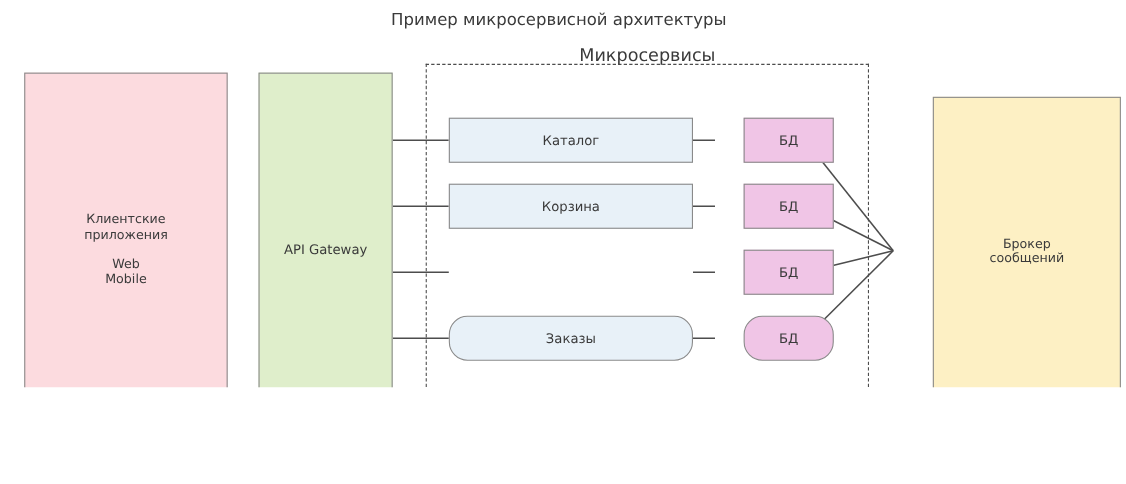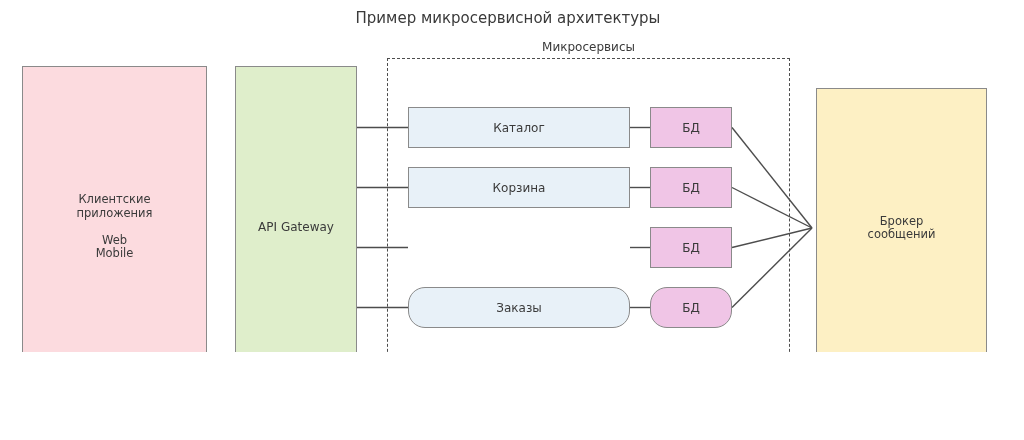--- a/index.html
+++ b/index.html
@@ -57,35 +57,35 @@
   .group-box{
     position:absolute;
     box-sizing:border-box;
     left:387px; top:58px; width:403px; height:339px;
     border:1.5px dashed var(--c-group_border);
   }
   .group-label{
     position:absolute;
     left:0; top:-19px; width:100%;
     text-align:center;
-    font-size:12px;
+    font-size:16px;
     color:var(--c-text);
   }
   .service-box{
     left:408px; width:222px; height:41px;
     background:var(--c-service_fill);
   }
   .db-box{
-    left:650px; width:82px; height:41px;
+    left:676px; width:82px; height:41px;
     background:var(--c-db_fill);
     text-align:center;
   }
   .row-1{top:107px;} .row-2{top:167px;} .row-3{top:227px;} .row-4{top:287px;border-radius:17px;}
   .broker-box{
-    left:816px; top:88px; width:171px; height:280px;
+    left:848px; top:88px; width:171px; height:280px;
     background:var(--c-broker_fill);
     font-size:11.5px; line-height:13.5px;
     white-space:pre-line;
   }
   .connector-layer{
     position:absolute;
     left:0; top:0; width:1024px; height:440px;
     pointer-events:none;
   }
   .connector-layer line{

